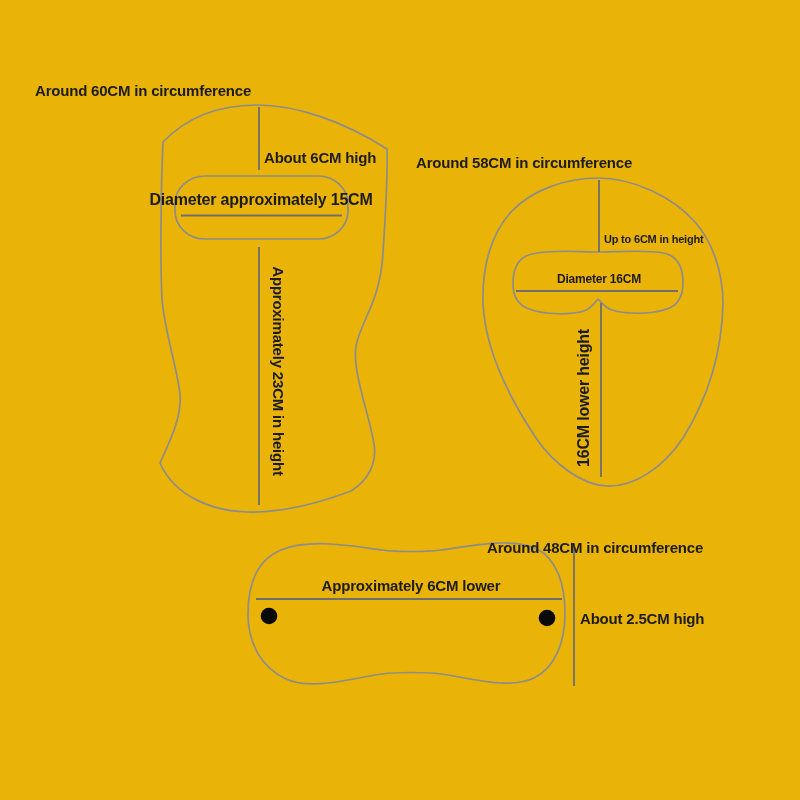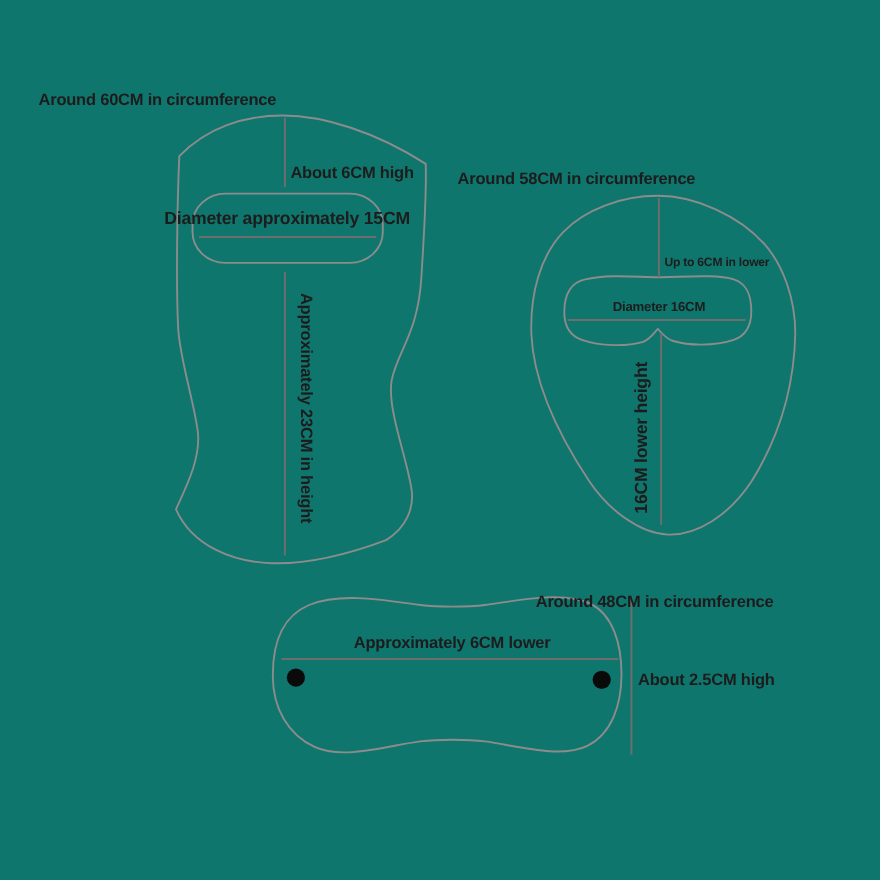--- a/index.html
+++ b/index.html
@@ -5,21 +5,21 @@
   html, body {
     margin: 0;
     padding: 0;
     background: #ffffff;
     font-family: "Liberation Sans", "DejaVu Sans", sans-serif;
   }
   .stage {
     position: relative;
     width: 800px;
     height: 800px;
-    background: #0f766e;
+    background: #eab308;
     overflow: hidden;
   }
   svg.drawing {
     position: absolute;
     left: 0;
     top: 0;
   }
   .outline {
     fill: none;
     stroke: #8c8c8c;
@@ -130,21 +130,21 @@
       <line class="measure" x1="574" y1="543" x2="574" y2="686"></line>
     </g>
   </svg>
 
   <div class="label lbl-15" style="left:35px; top:83px;">Around 60CM in circumference</div>
   <div class="label lbl-15" style="left:264px; top:150px;">About 6CM high</div>
   <div class="label lbl-12 centered" style="left:261px; top:200px;">Diameter approximately 15CM</div>
   <div class="label lbl-15 rot-cw" style="left:278px; top:371px;">Approximately 23CM in height</div>
 
   <div class="label lbl-15" style="left:416px; top:155px;">Around 58CM in circumference</div>
-  <div class="label lbl-11" style="left:604px; top:234px;">Up to 6CM in lower</div>
+  <div class="label lbl-11" style="left:604px; top:234px;">Up to 6CM in height</div>
   <div class="label lbl-17 centered" style="left:599px; top:279px;">Diameter 16CM</div>
   <div class="label lbl-16 rot-ccw" style="left:584px; top:398px;">16CM lower height</div>
   <div class="label lbl-15" style="left:487px; top:496px;margin-top:44px;">Around 48CM in circumference</div>
 
   <div class="label lbl-15 centered" style="left:411px; top:585px;">Approximately 6CM lower</div>
   <div class="label lbl-15" style="left:580px; top:611px;">About 2.5CM high</div>
 
 </div>
 
 </body></html>

